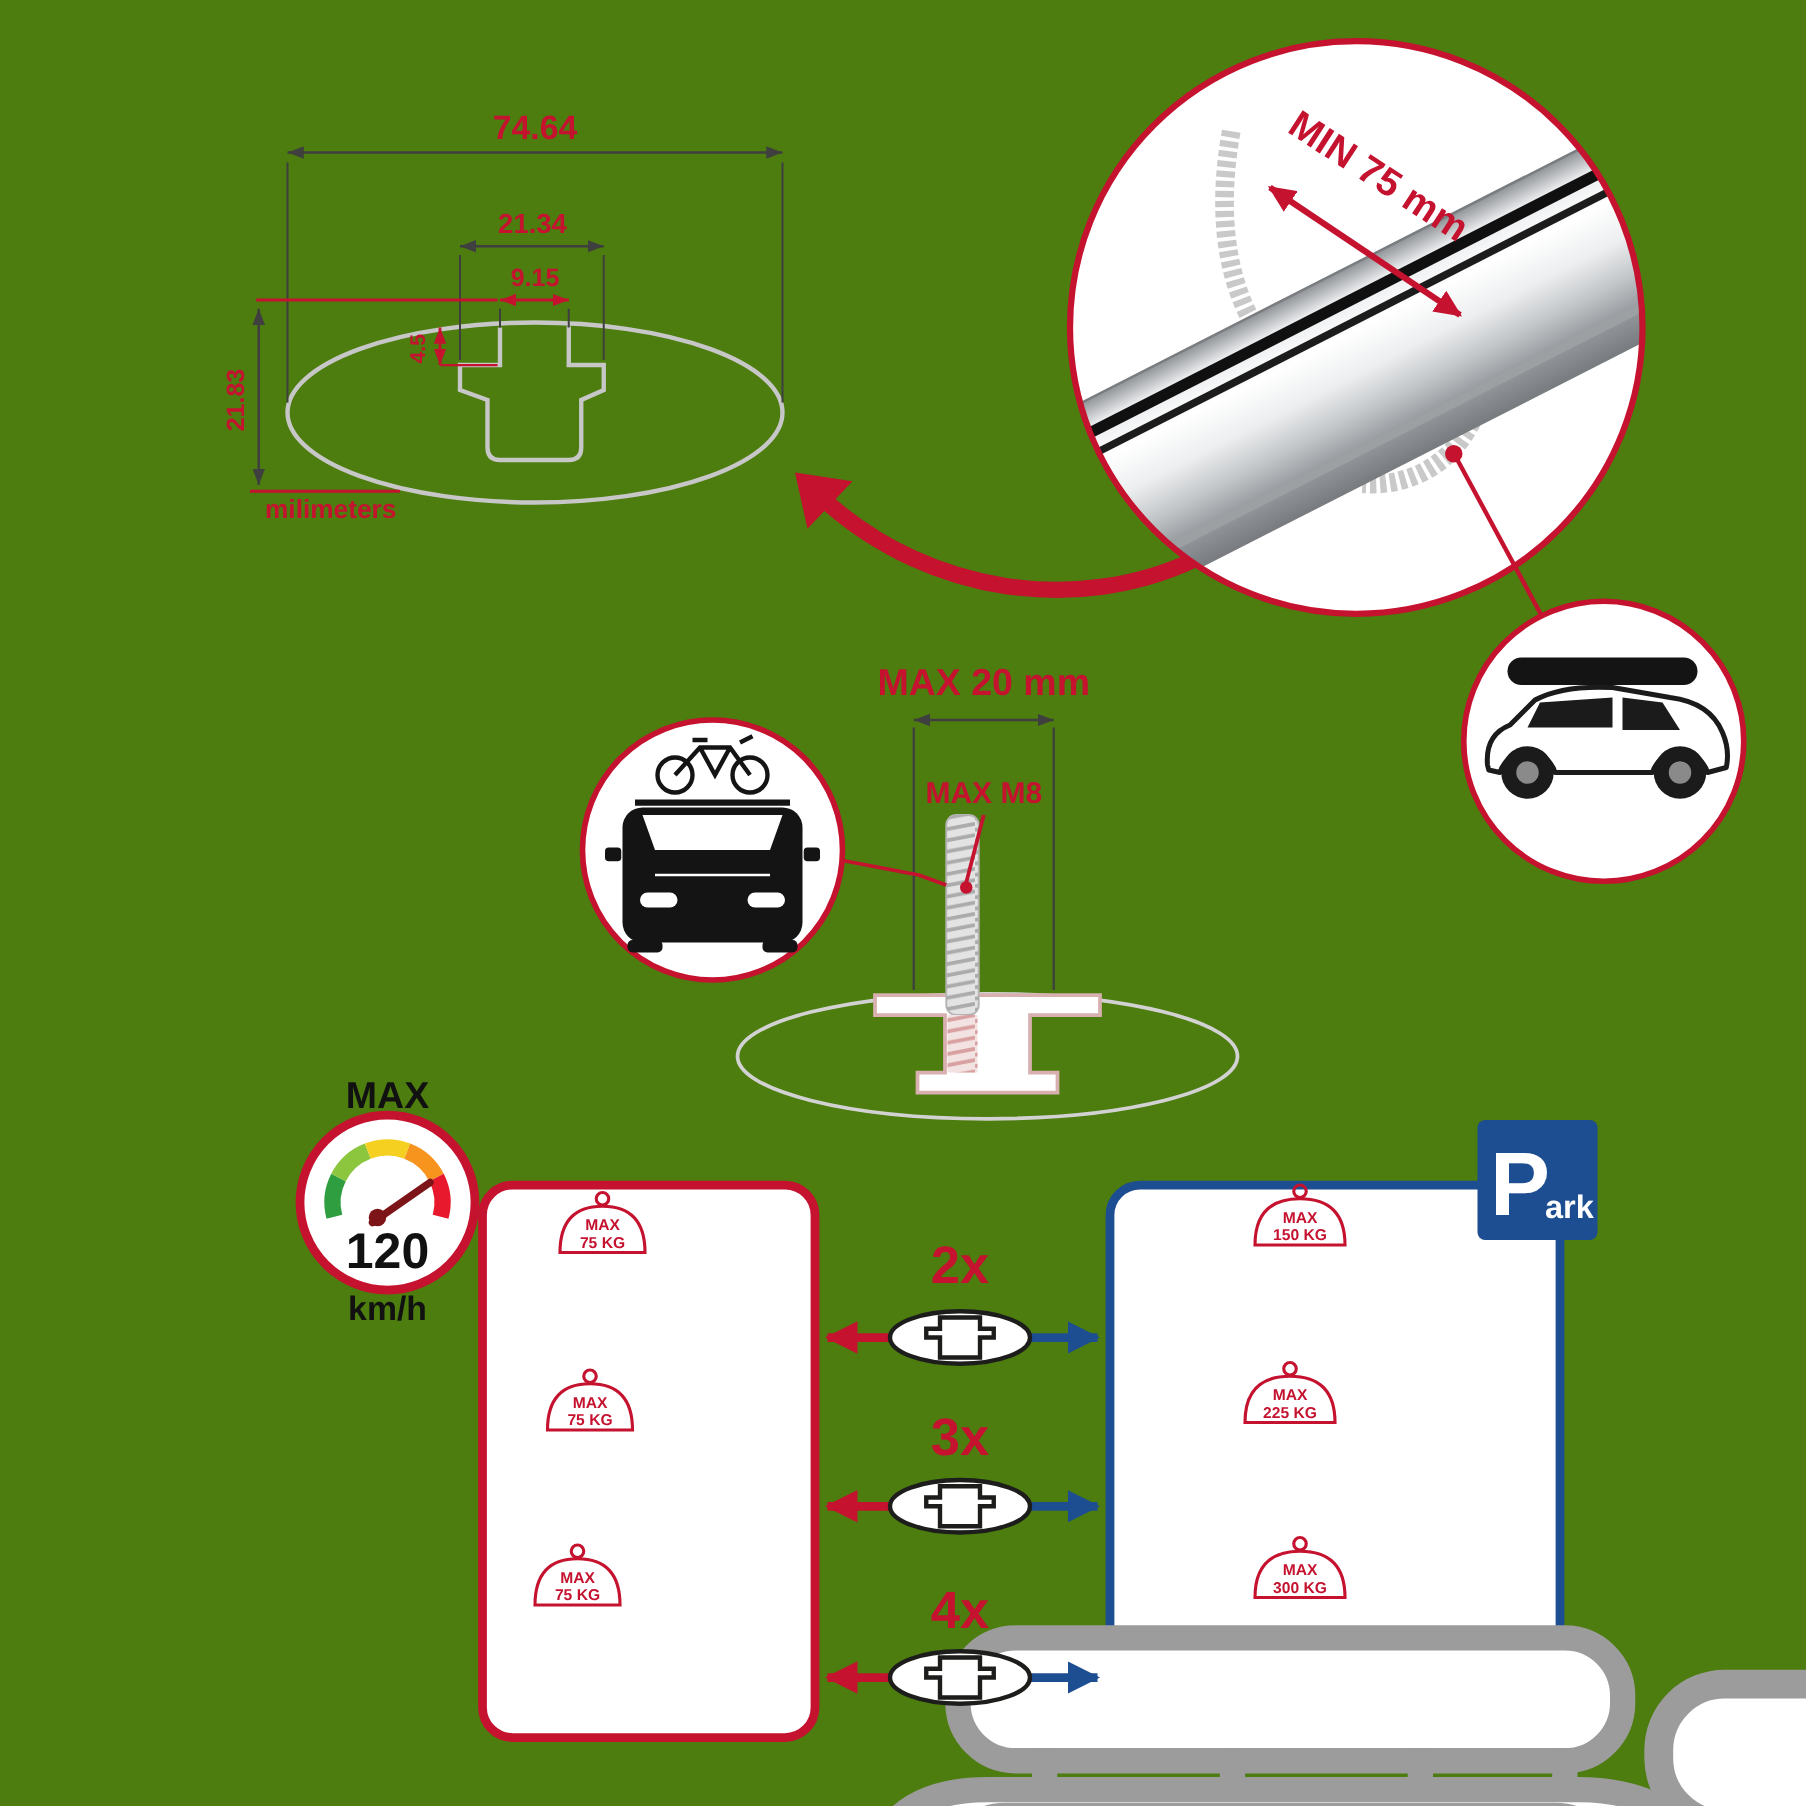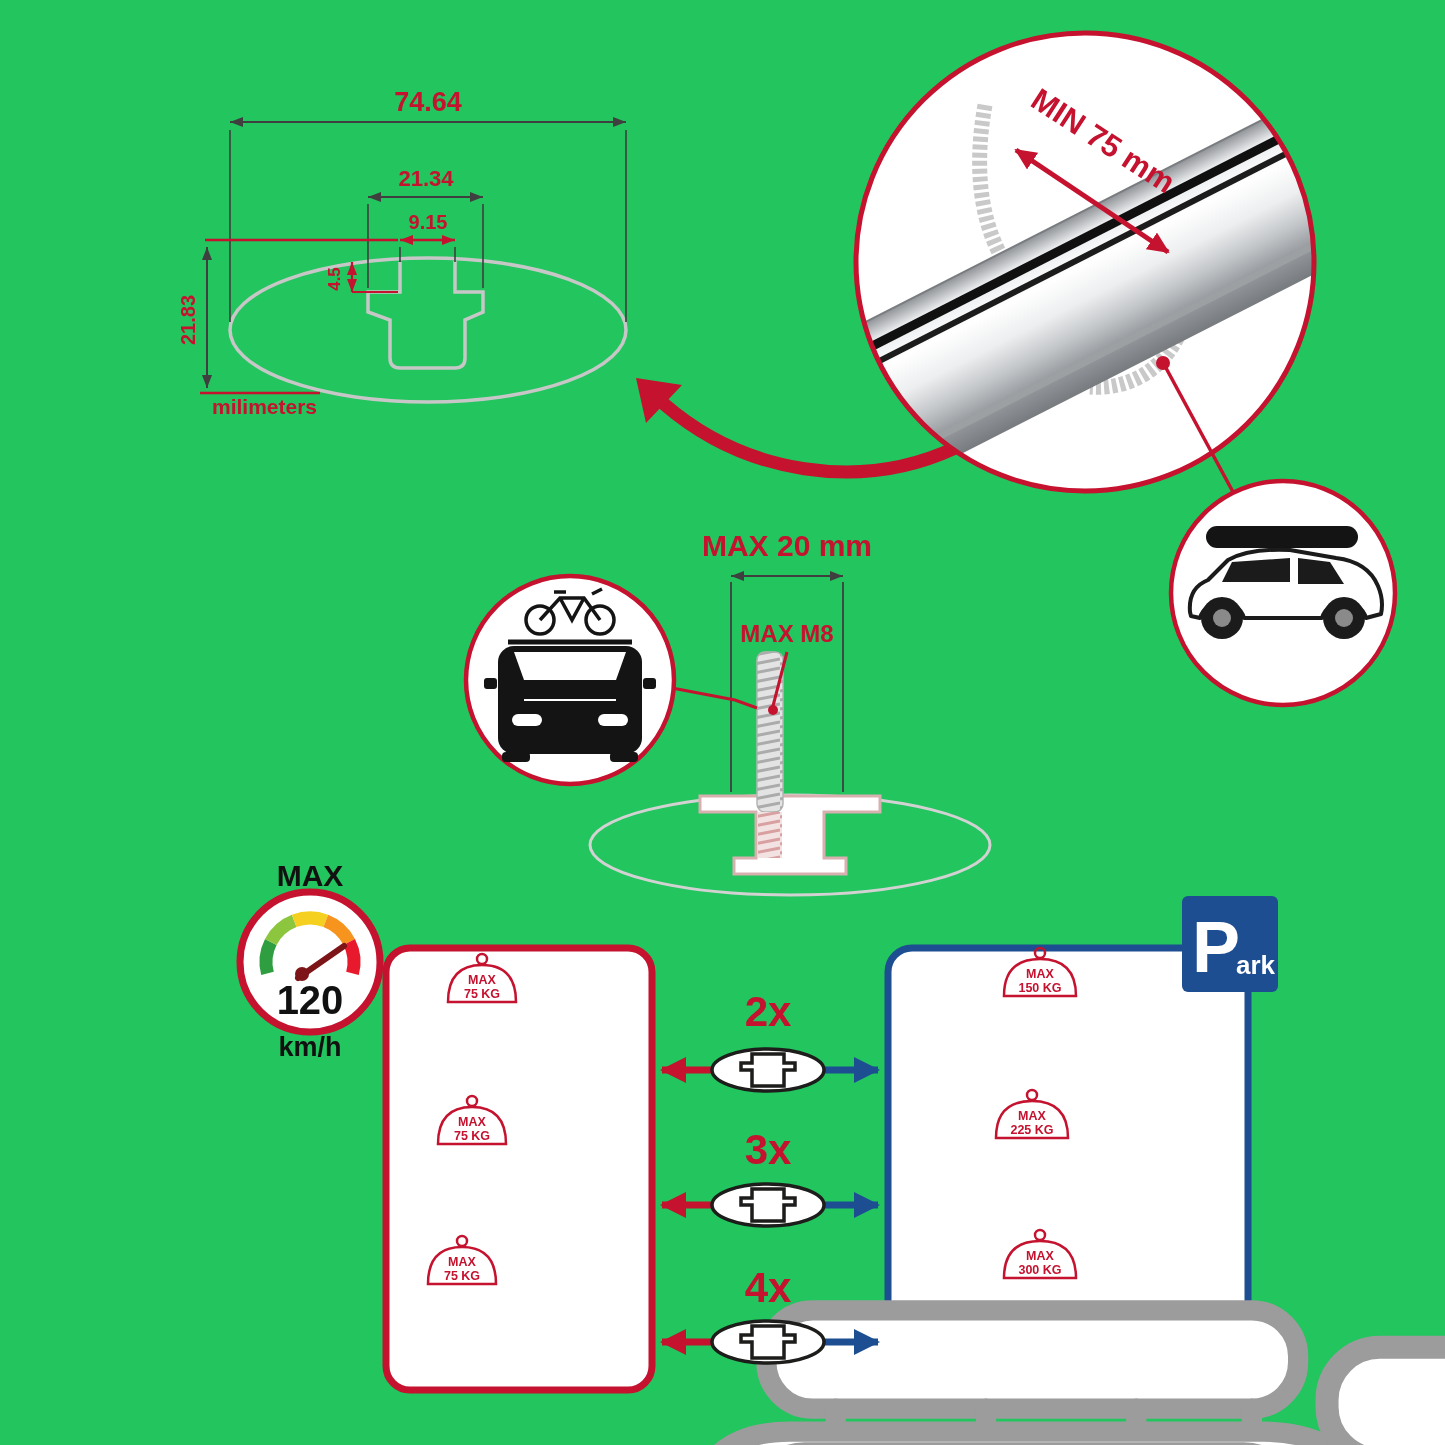--- a/index.html
+++ b/index.html
@@ -1,16 +1,16 @@
 <!DOCTYPE html>
 <html><head>
 <meta charset="utf-8">
 <style>
   html,body{margin:0;padding:0;background:#ffffff;}
-  .stage{position:relative;width:1445px;height:1445px;background:#22c55e;overflow:hidden;
+  .stage{position:relative;width:1445px;height:1445px;background:#4d7c0f;overflow:hidden;
          font-family:"Liberation Sans",sans-serif;}
   svg{position:absolute;left:0;top:0;}
   text{font-family:"Liberation Sans",sans-serif;font-weight:700;}
 </style>
 </head>
 <body>
 
 <div class="stage">
 <svg width="1445" height="1445" viewBox="0 0 1445 1445">
 

